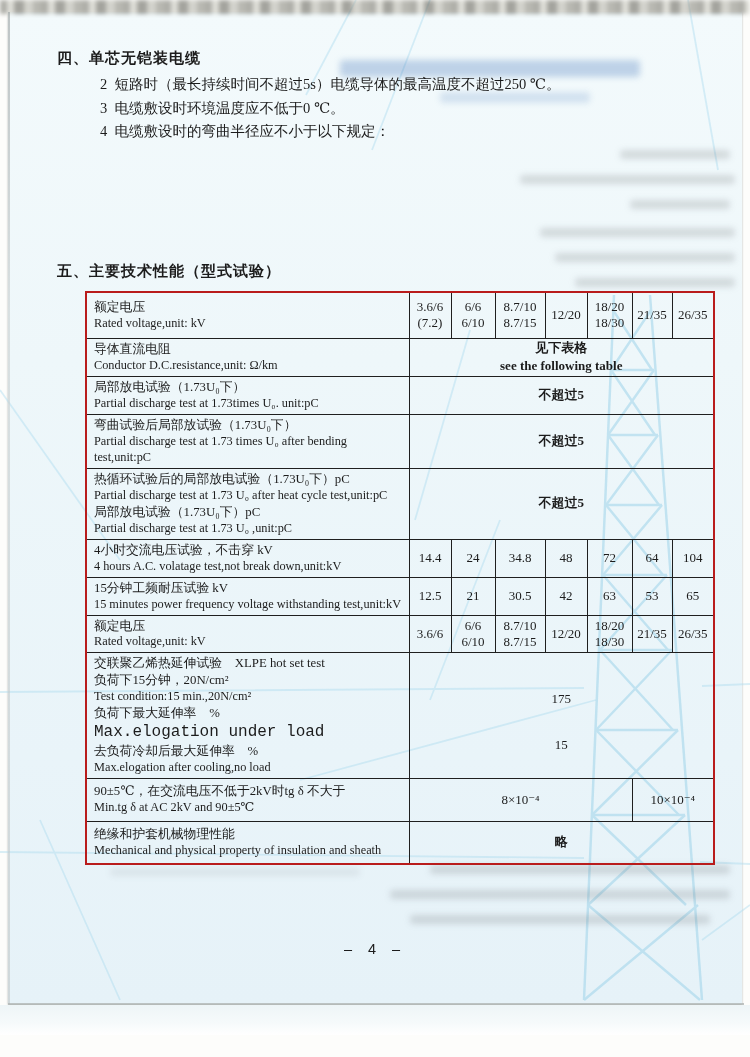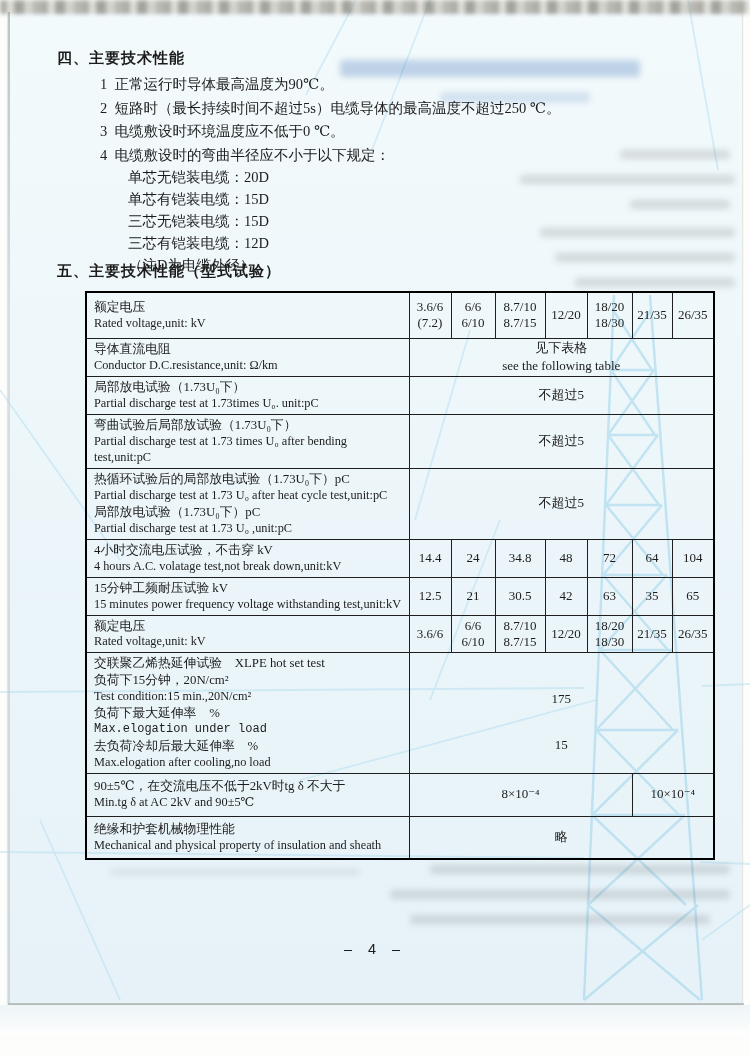--- a/index.html
+++ b/index.html
@@ -48,32 +48,32 @@
     font-family:"Liberation Sans","DejaVu Sans",sans-serif;
   }
   .list { position:absolute; left:100px; top:73px; }
   .list .li { font-size:14.5px; line-height:23.5px; white-space:pre; }
   .sublist { position:absolute; left:128px; top:166px; }
   .sublist .li { font-size:14.5px; line-height:22px; white-space:pre; }
   
   table.spec {
     position:absolute; left:85px; top:291px; width:628px;
     border-collapse:collapse; table-layout:fixed;
-    border:2px solid #000000;
+    border:2px solid #b91c1c;
   }
   table.spec td {
     border:1.5px solid #1f1f1f;
     vertical-align:middle;
     font-size:13px;
   }
   td.lbl { padding:2px 3px 2px 7px; }
   td.lbl .zh { font-size:12.8px; line-height:1.32; }
   td.lbl .en { font-size:12.3px; line-height:1.3; }
   td.val { text-align:center; white-space:pre-line; line-height:1.25; font-size:13.2px; }
-  td.vspan { text-align:center; white-space:pre-line; font-size:13.2px; line-height:1.45; }
+  td.vspan { text-align:center; white-space:pre-line; font-size:13.2px; line-height:1.45;font-weight:bold; }
   td.hotset { position:relative;font-family:Liberation Serif, serif; }
   td.hotset .v-top { position:absolute; left:0; top:38px; width:100%; text-align:center; }
   td.hotset .v-bot { position:absolute; left:0; top:84px; width:100%; text-align:center; }
   
   .footer {
     position:absolute; left:0; top:941px; width:750px;
     text-align:center; font-size:14.5px; letter-spacing:6px;
     font-family:"Liberation Sans","DejaVu Sans",sans-serif;
   }
 </style>
@@ -126,36 +126,28 @@
   <div class="smudge gray" style="left:555px; top:253px; width:180px; height:9px;"></div>
   <div class="smudge gray" style="left:575px; top:278px; width:160px; height:9px;"></div>
   <div class="smudge gray" style="left:430px; top:865px; width:300px; height:9px;"></div>
   <div class="smudge gray" style="left:390px; top:890px; width:340px; height:9px;"></div>
   <div class="smudge gray" style="left:410px; top:915px; width:300px; height:9px;"></div>
   <div class="smudge gray" style="left:110px; top:868px; width:250px; height:8px; opacity:.5;"></div>
 </div>
 
 <div class="content">
 
-  <div class="h-sec" style="top:49px;">四、主要技术性能</div>
+  <div class="h-sec" style="top:49px;">四、单芯无铠装电缆</div>
 
   <div class="list">
-    <div class="li">1  正常运行时导体最高温度为90℃。</div>
     <div class="li">2  短路时（最长持续时间不超过5s）电缆导体的最高温度不超过250 ℃。</div>
     <div class="li">3  电缆敷设时环境温度应不低于0 ℃。</div>
     <div class="li">4  电缆敷设时的弯曲半径应不小于以下规定：</div>
   </div>
 
-  <div class="sublist">
-    <div class="li">单芯无铠装电缆：20D</div>
-    <div class="li">单芯有铠装电缆：15D</div>
-    <div class="li">三芯无铠装电缆：15D</div>
-    <div class="li">三芯有铠装电缆：12D</div>
-    <div class="li">（注D为电缆外径）</div>
-  </div>
 
   <div class="h-sec" style="top:262px;">五、主要技术性能（型式试验）</div>
 
   <table class="spec">
     <colgroup>
       <col style="width:323px">
         <col style="width:42px">
         <col style="width:44px">
         <col style="width:50px">
       <col style="width:42px">
@@ -236,21 +228,21 @@
     <tr style="height:36px">
       <td class="lbl">
         <div class="zh">15分钟工频耐压试验  kV</div>
         <div class="en">15 minutes power frequency voltage withstanding test,unit:kV</div>
       </td>
       <td class="val">12.5</td>
       <td class="val">21</td>
       <td class="val">30.5</td>
       <td class="val">42</td>
       <td class="val">63</td>
-      <td class="val">35</td>
+      <td class="val">53</td>
       <td class="val">65</td>
     </tr>
 
     <tr style="height:37px">
       <td class="lbl">
         <div class="zh">额定电压</div>
         <div class="en">Rated voltage,unit: kV</div>
       </td>
       <td class="val">3.6/6</td>
       <td class="val">6/6
@@ -263,21 +255,21 @@
       <td class="val">21/35</td>
       <td class="val">26/35</td>
     </tr>
 
     <tr style="height:114px">
       <td class="lbl">
         <div class="zh">交联聚乙烯热延伸试验　XLPE hot set test</div>
         <div class="zh">负荷下15分钟，20N/cm²</div>
         <div class="en">Test condition:15 min.,20N/cm²</div>
         <div class="zh">负荷下最大延伸率　%</div>
-        <div class="en" style="font-family:'Liberation Mono','DejaVu Sans Mono',monospace; font-size:12px;">Max.elogation under load</div>
+        <div class="en" style="font-family:'Liberation Mono','DejaVu Sans Mono',monospace; font-size:16px;">Max.elogation under load</div>
         <div class="zh">去负荷冷却后最大延伸率　%</div>
         <div class="en">Max.elogation after cooling,no load</div>
       </td>
       <td class="hotset" colspan="7">
         <div class="v-top">175</div>
         <div class="v-bot">15</div>
       </td>
     </tr>
 
     <tr style="height:43px">

